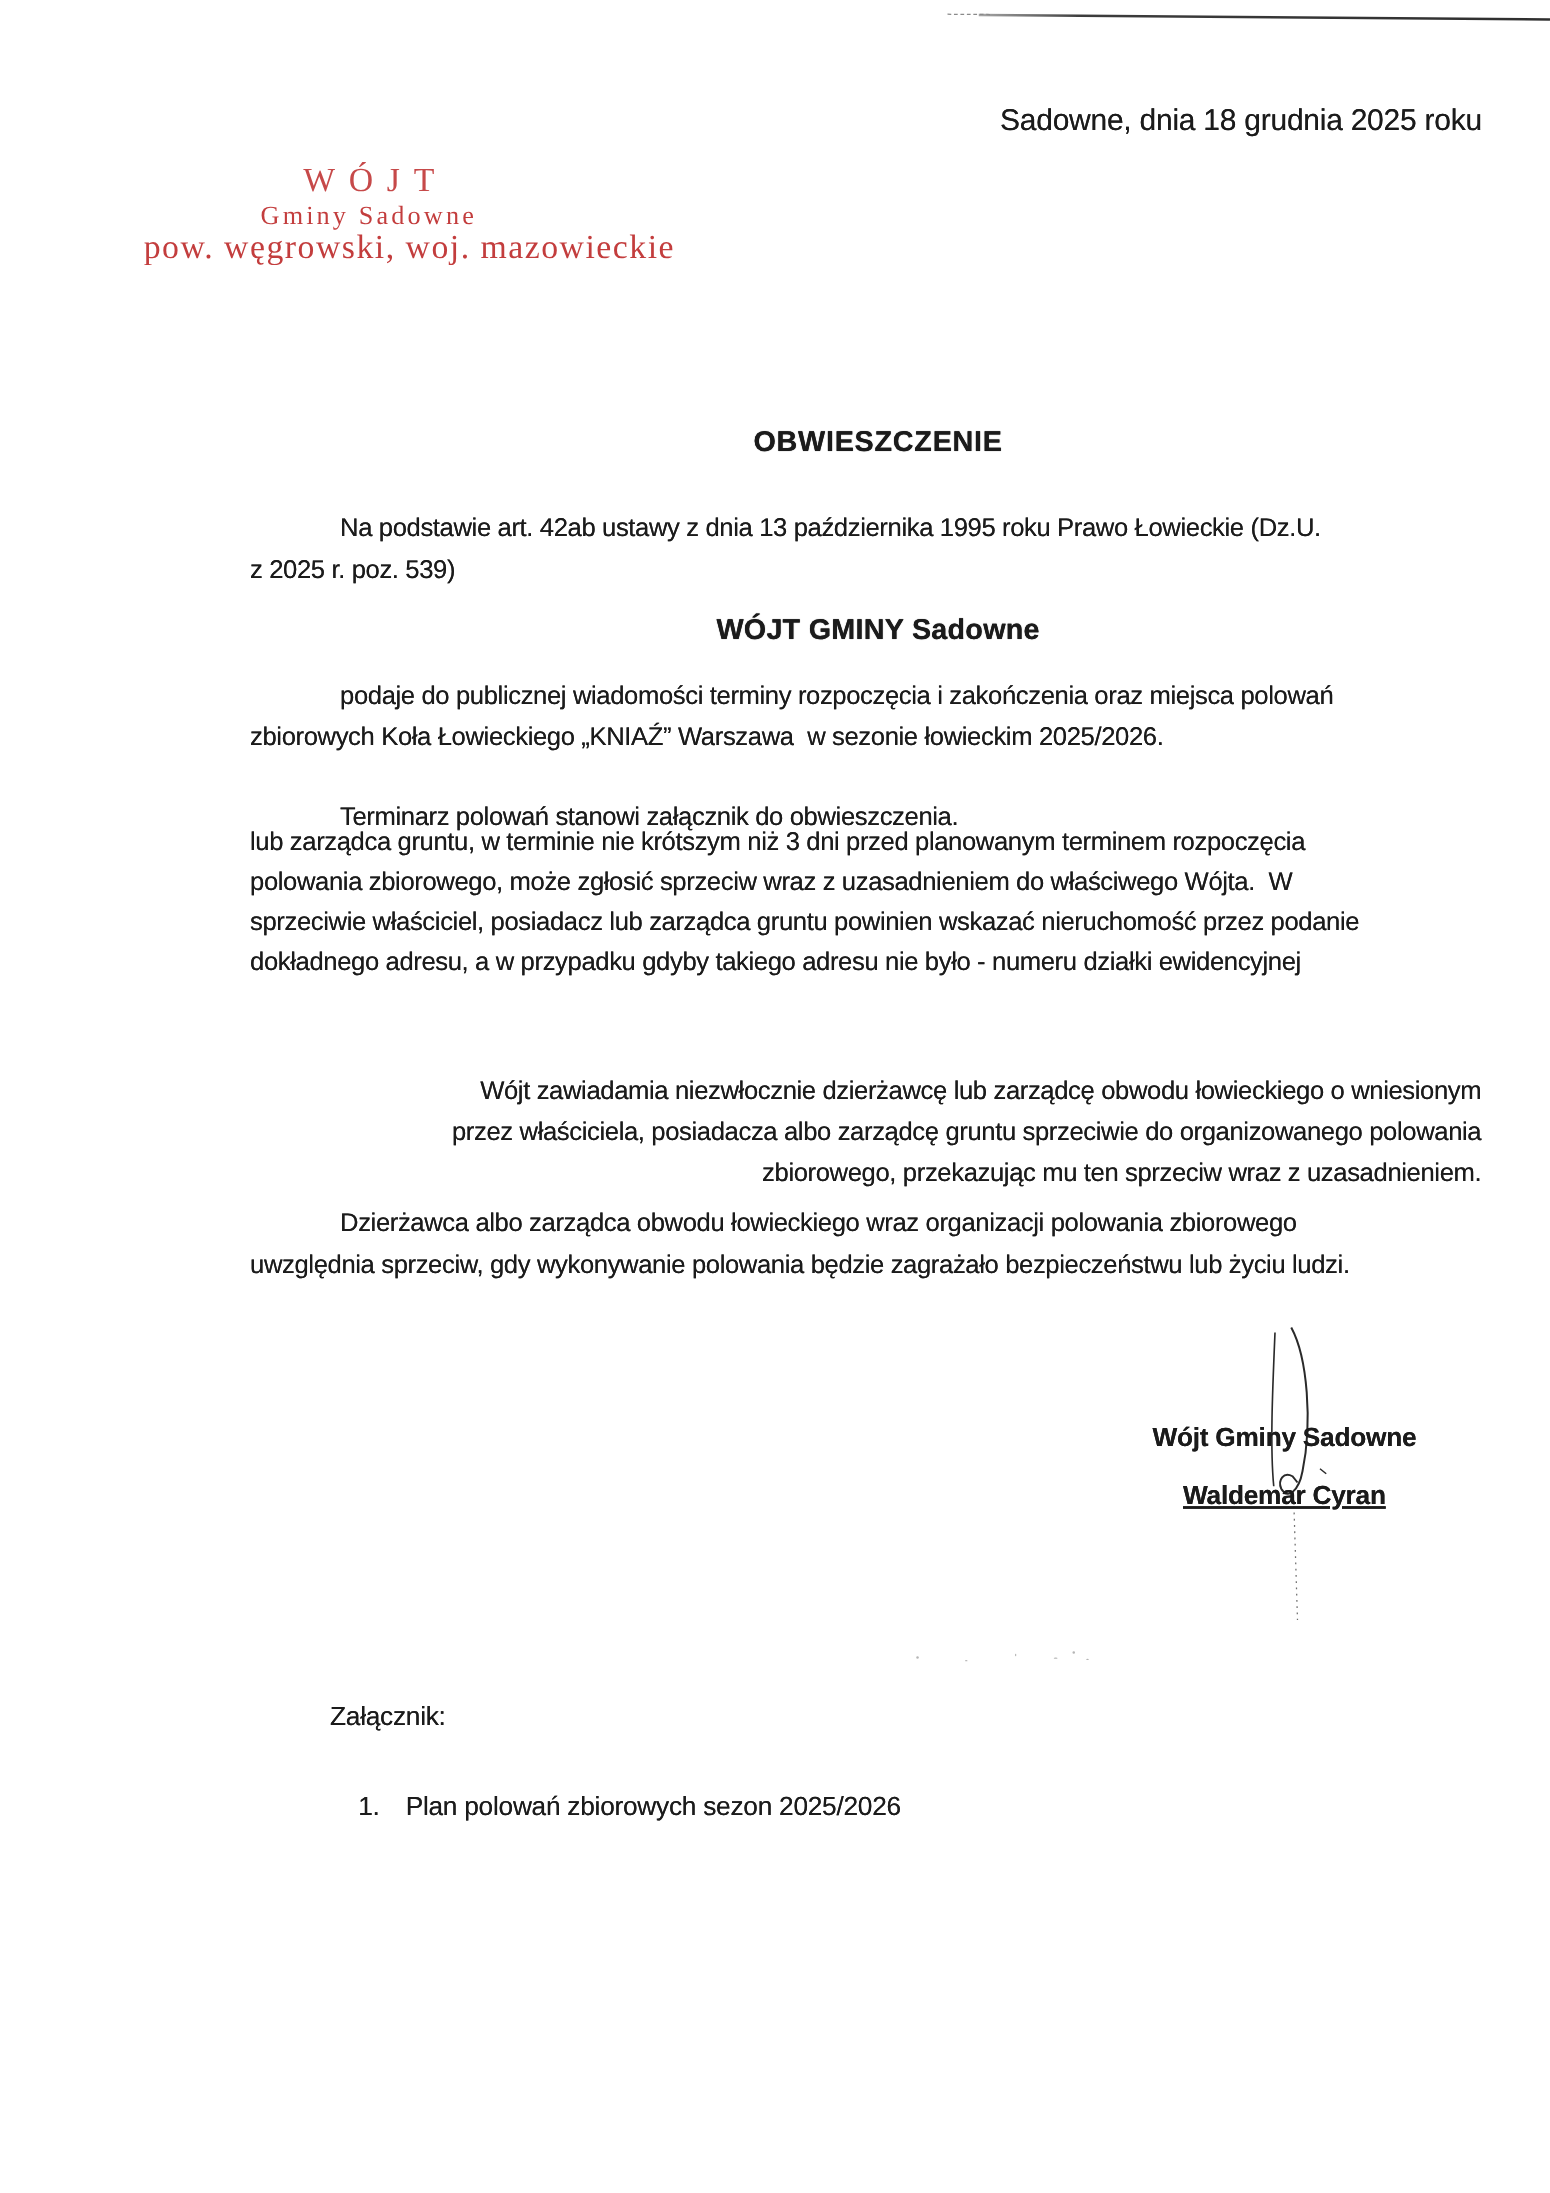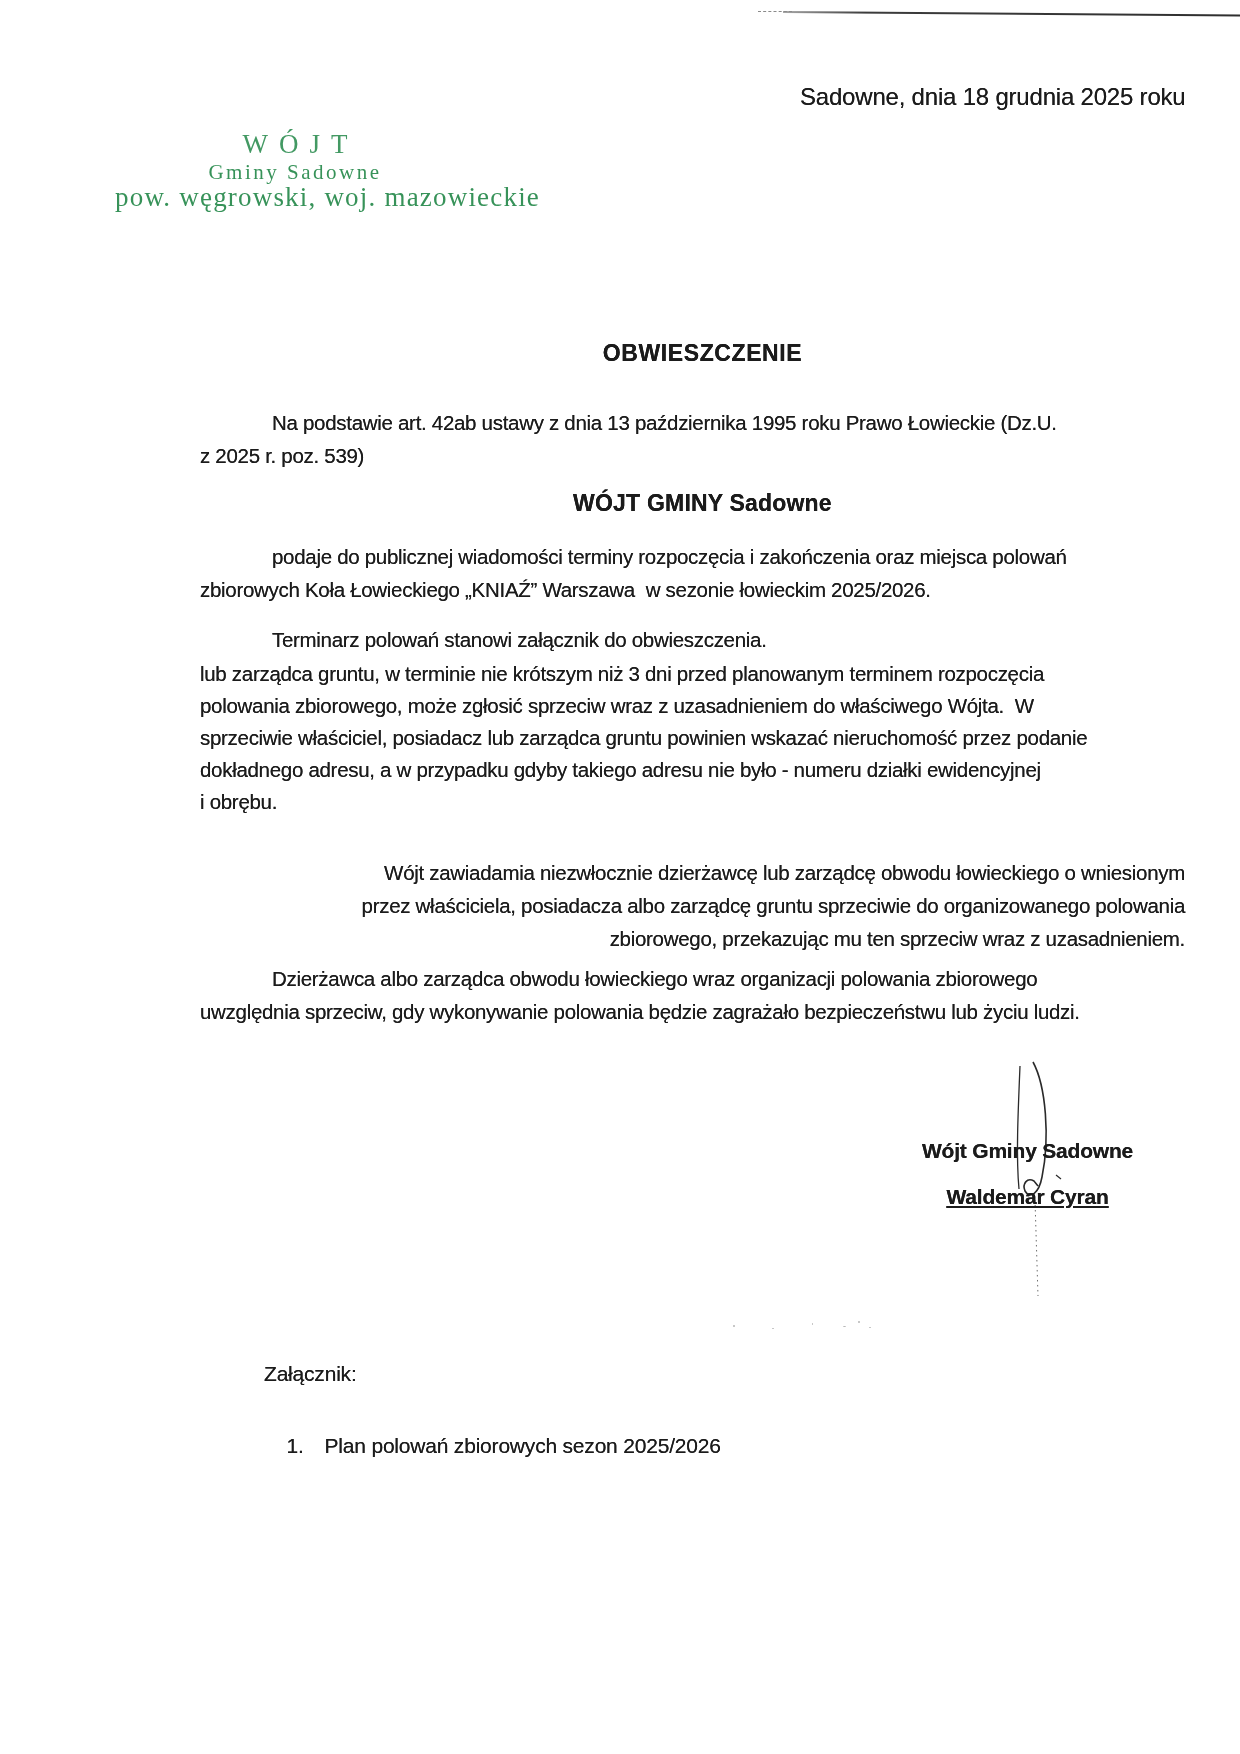--- a/index.html
+++ b/index.html
@@ -23,21 +23,21 @@
     border-top:1px dashed #8a8a8a;transform:rotate(0.4deg);
   }
   .date{
     position:absolute;top:83px;left:800px;width:360px;
     font-size:24px;letter-spacing:-0.2px;white-space:pre;
     text-shadow:0 0 .5px #3a3a3a;
   }
   
   .stamp{
     position:absolute;top:128px;left:115px;width:360px;
-    text-align:center;color:#15803d;
+    text-align:center;color:#b91c1c;
     font-family:"Liberation Serif", serif;
     user-select:none;
   }
   .stamp .s1{font-size:27px;letter-spacing:11px;line-height:32px;text-indent:11px;opacity:.8;}
   .stamp .s2{font-size:21px;letter-spacing:2.5px;line-height:25px;opacity:.85;}
   .stamp .s3{font-size:27px;letter-spacing:1.2px;line-height:24px;white-space:pre;opacity:.85;}
   .doc-title{
     position:absolute;top:340px;left:200px;width:1005px;margin:0;
     text-align:center;font-size:23px;font-weight:700;letter-spacing:.6px;
     text-shadow:0 0 .6px #000;
@@ -100,30 +100,29 @@
     <div class="ln">z 2025 r. poz. 539)</div>
   </div>
 
   <h2 class="doc-subtitle">WÓJT GMINY Sadowne</h2>
 
   <div class="para" style="top:540px;">
     <div class="ln indent">podaje do publicznej wiadomości terminy rozpoczęcia i zakończenia oraz miejsca polowań</div>
     <div class="ln">zbiorowych Koła Łowieckiego „KNIAŹ” Warszawa  w sezonie łowieckim 2025/2026.</div>
   </div>
 
-  <div class="para" style="top:623px;">
+  <div class="para" style="top:637px;">
     <div class="ln indent">Terminarz polowań stanowi załącznik do obwieszczenia.</div>
   </div>
 
   <div class="para tight" style="top:658px;">
     <div class="ln">lub zarządca gruntu, w terminie nie krótszym niż 3 dni przed planowanym terminem rozpoczęcia</div>
     <div class="ln">polowania zbiorowego, może zgłosić sprzeciw wraz z uzasadnieniem do właściwego Wójta.  W</div>
     <div class="ln">sprzeciwie właściciel, posiadacz lub zarządca gruntu powinien wskazać nieruchomość przez podanie</div>
     <div class="ln">dokładnego adresu, a w przypadku gdyby takiego adresu nie było - numeru działki ewidencyjnej</div>
-    <div class="ln">i obrębu.</div>
   </div>
 
   <div class="para" style="top:856px;text-align:right;">
     <div class="ln indent">Wójt zawiadamia niezwłocznie dzierżawcę lub zarządcę obwodu łowieckiego o wniesionym</div>
     <div class="ln">przez właściciela, posiadacza albo zarządcę gruntu sprzeciwie do organizowanego polowania</div>
     <div class="ln">zbiorowego, przekazując mu ten sprzeciw wraz z uzasadnieniem.</div>
   </div>
 
   <div class="para" style="top:962px;">
     <div class="ln indent">Dzierżawca albo zarządca obwodu łowieckiego wraz organizacji polowania zbiorowego</div>

